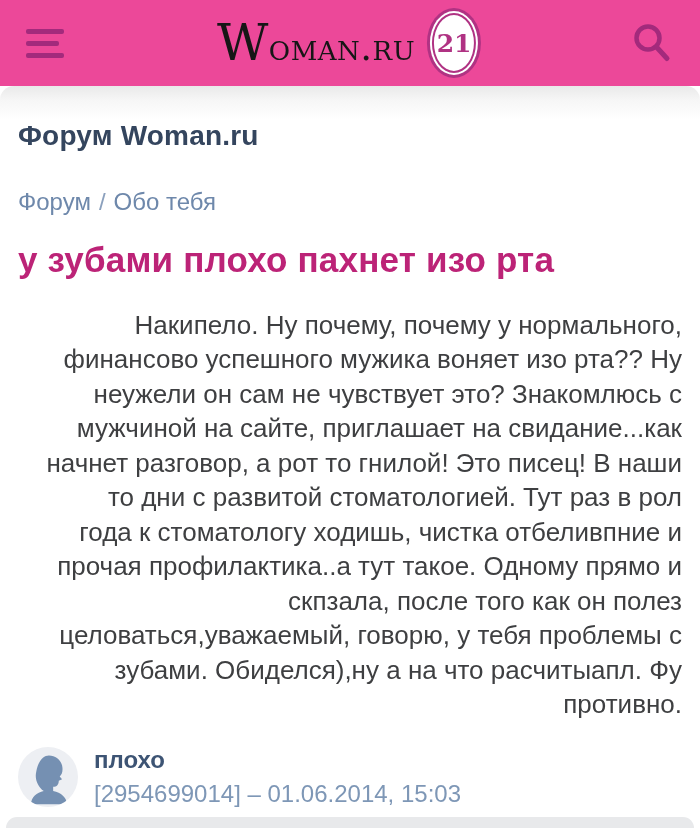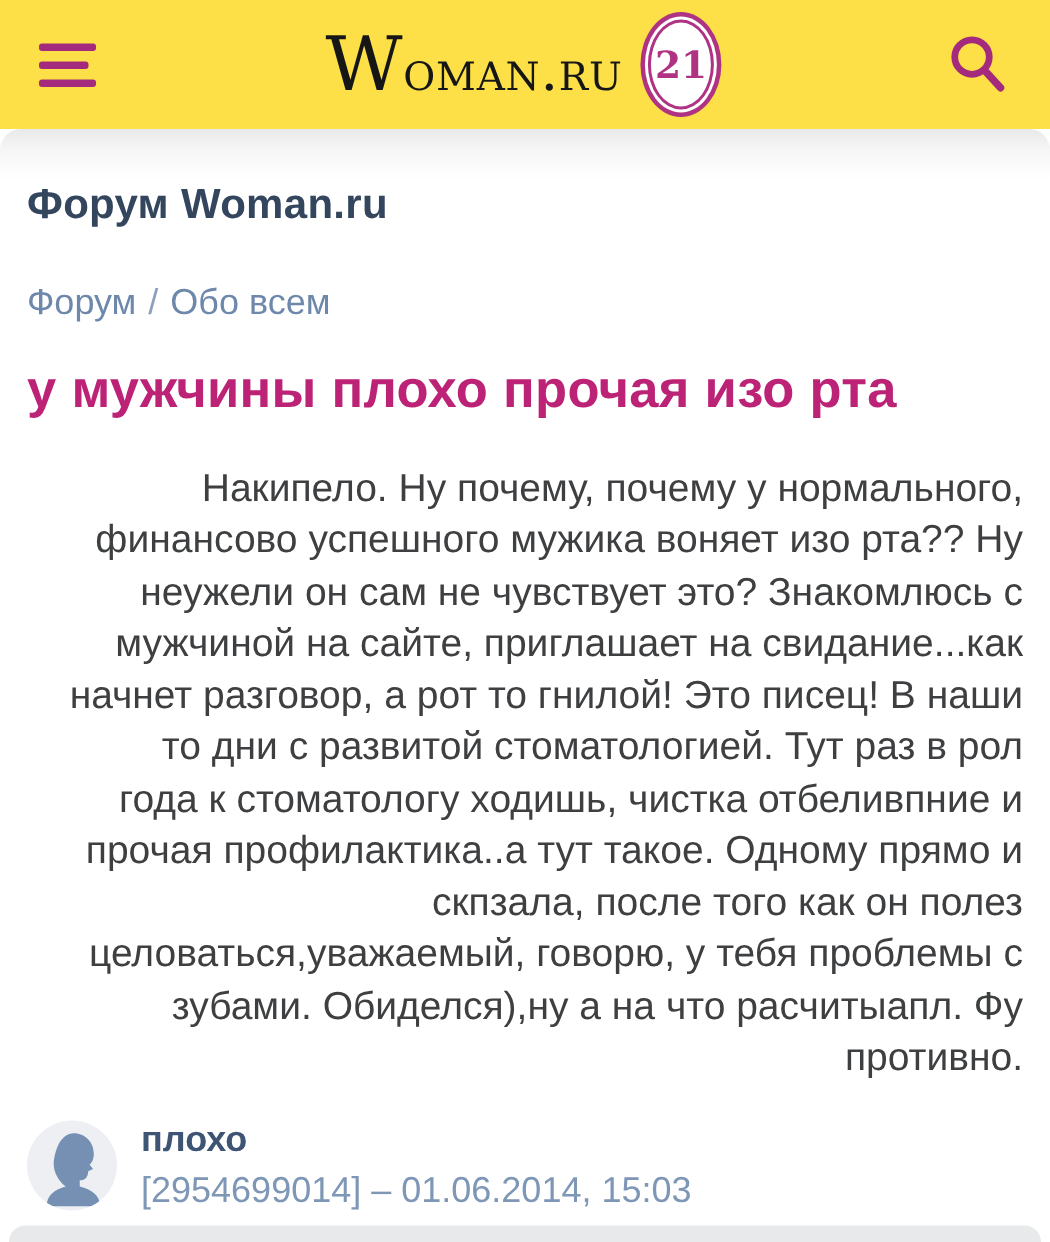--- a/index.html
+++ b/index.html
@@ -5,21 +5,21 @@
   * { margin: 0; padding: 0; box-sizing: border-box; }
   html, body { background: #ffffff; }
   body {
     width: 700px; height: 828px;
     position: relative; overflow: hidden;
     font-family: "Liberation Sans", sans-serif;
   }
 
   
   .header {
-    height: 86px; background: #fde047;
+    height: 86px; background: #ec4899;
     display: flex; align-items: center;
     padding: 0 26px; position: relative;
   }
   .hamburger {
     width: 38px; display: flex; flex-direction: column; gap: 7px;
     cursor: pointer; background: none; border: none; padding: 0;
   }
   .hamburger .bar { height: 5px; border-radius: 2px; background: #a32a7c; }
   .hamburger .bar.mid { width: 86%; }
 
@@ -123,24 +123,24 @@
       <circle cx="20" cy="18" r="11.5" stroke="#a32a7c" stroke-width="4.5"></circle>
       <line x1="28.5" y1="27" x2="39" y2="38.5" stroke="#a32a7c" stroke-width="5" stroke-linecap="round"></line>
     </svg>
   </button>
 </header>
 
 <main class="card">
   <h1 class="forum-title">Форум Woman.ru</h1>
 
   <nav class="breadcrumb">
-    <a>Форум</a><span class="sep">/</span><a>Обо всем</a>
+    <a>Форум</a><span class="sep">/</span><a>Обо тебя</a>
   </nav>
 
-  <h2 class="topic-title">у мужчины плохо прочая изо рта</h2>
+  <h2 class="topic-title">у зубами плохо пахнет изо рта</h2>
 
   <p class="topic-body">Накипело. Ну почему, почему у нормального,
 финансово успешного мужика воняет изо рта?? Ну
 неужели он сам не чувствует это? Знакомлюсь с
 мужчиной на сайте, приглашает на свидание...как
 начнет разговор, а рот то гнилой! Это писец! В наши
 то дни с развитой стоматологией. Тут раз в рол
 года к стоматологу ходишь, чистка отбеливпние и
 прочая профилактика..а тут такое. Одному прямо и
 скпзала, после того как он полез

